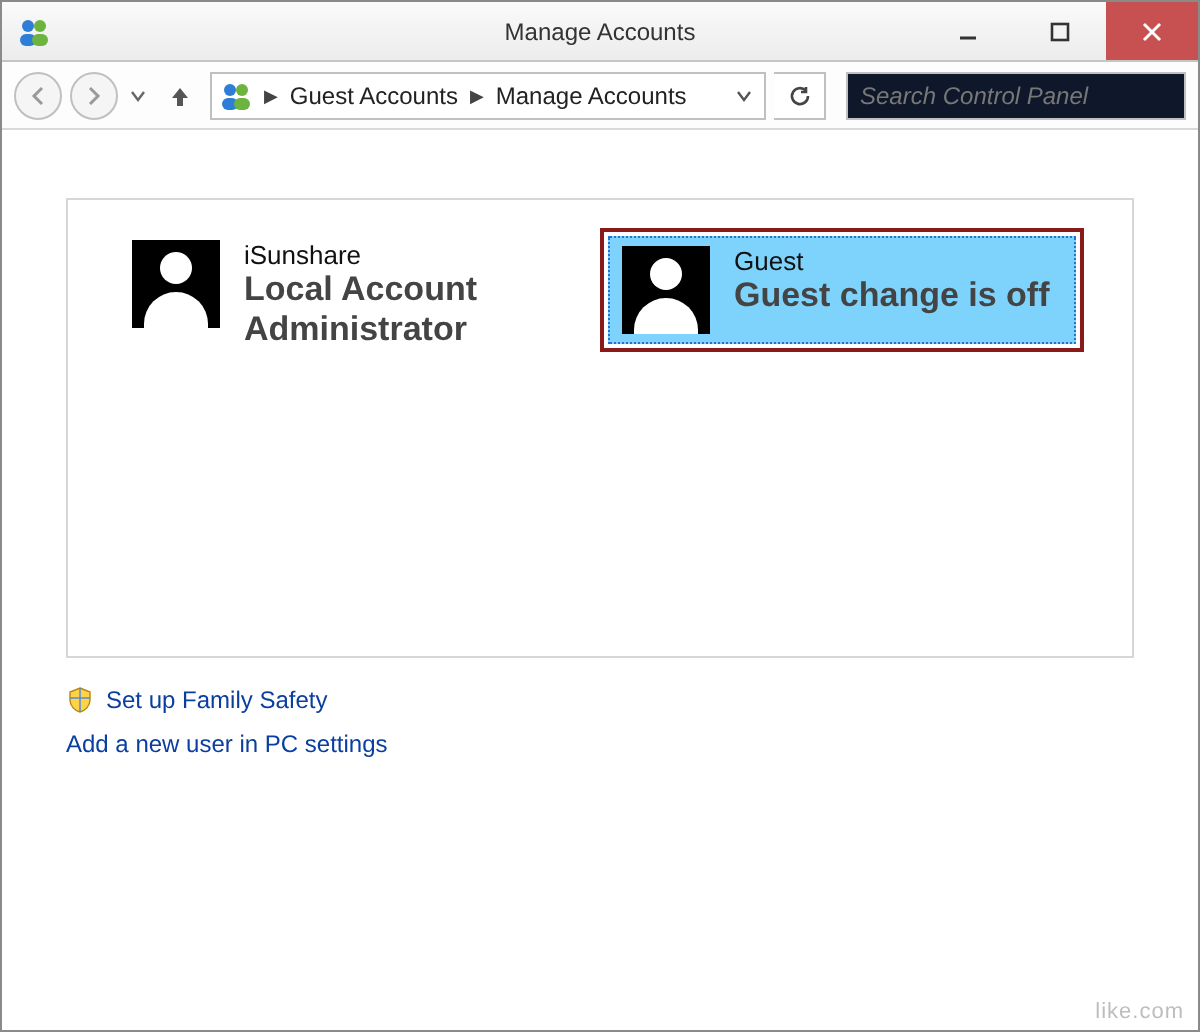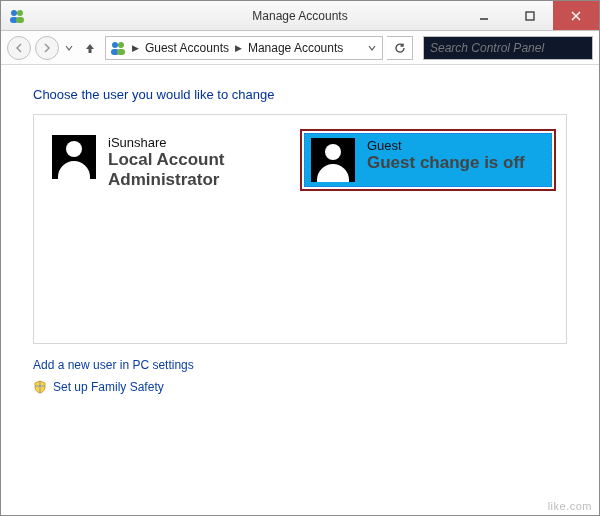--- a/index.html
+++ b/index.html
@@ -114,41 +114,41 @@
     padding: 22px 32px 10px 32px;
   }
   .heading {
     color:#003399;
     font-size:13px;
   }
   .acct-box {
     margin-top:12px;
     border:1px solid #d7d7d7;
     height:230px;
-    padding:14px 10px;
+    padding:14px 24px;
     display:flex;
     gap:0;
   }
   .acct {
     width:50%;
     display:flex;
     align-items:flex-start;
     gap:12px;
     padding:6px 8px;
   }
   .acct.selected-wrap {
     position:relative;
   }
   .sel-outer {
     border:2px solid #8a1a1a;
     padding:2px;
   }
   .sel-inner {
     border:1px dotted #2a6fd6;
-    background:#0ea5e9;
+    background:#7dd3fc;
     padding:4px 6px;
     display:flex;
     align-items:flex-start;
     gap:12px;
   }
   .avatar {
     width:44px; height:44px; flex:0 0 44px;
     background:#000;
     position:relative;
   }
@@ -264,21 +264,20 @@
         <path d="M10 6a4 4 0 1 1-1.2-2.8" fill="none" stroke="#444" stroke-width="1.3"></path>
         <path d="M9 1.5 L9 4 L6.5 4" fill="none" stroke="#444" stroke-width="1.3"></path>
       </svg>
   </div>
   <div class="search">
     <span>Search Control Panel</span>
   </div>
 </div>
 
 <div class="content">
-  <div class="heading">Choose the user you would like to change</div>
 
   <div class="acct-box">
 
     <div class="acct">
       <div class="avatar"></div>
       <div class="acct-text">
         <div class="name">iSunshare</div>
         <div class="line">Local Account</div>
         <div class="line">Administrator</div>
       </div>
@@ -293,28 +292,28 @@
             <div class="line">Guest change is off</div>
           </div>
         </div>
       </div>
     </div>
 
   </div>
 
   <div class="links">
     <div class="linkrow">
-      <span>Add a new user in PC settings</span>
-    </div>
-    <div class="linkrow">
       <span class="shield">
         <svg viewBox="0 0 14 14" width="14" height="14">
           <path d="M7 1 L12 3 V7 C12 10 9.5 12.5 7 13 C4.5 12.5 2 10 2 7 V3 Z" fill="#ffd24c" stroke="#b8860b" stroke-width="0.7"></path>
           <path d="M7 1 L7 13" stroke="#4a8ad6" stroke-width="0.7"></path>
           <path d="M2 6 L12 6" stroke="#4a8ad6" stroke-width="0.7"></path>
         </svg>
       </span>
       <span>Set up Family Safety</span>
     </div>
+    <div class="linkrow">
+      <span>Add a new user in PC settings</span>
+    </div>
   </div>
 </div>
 
 <div class="watermark">like.com</div>
 
 </body></html>

